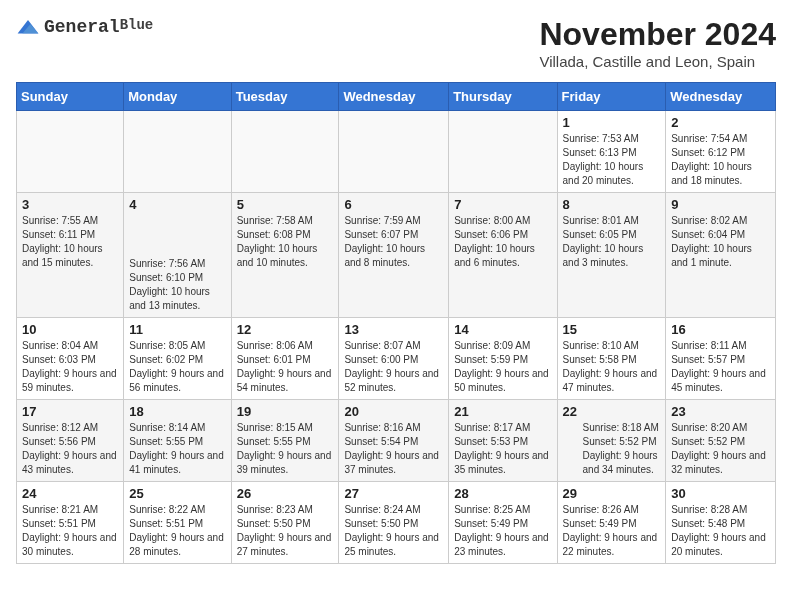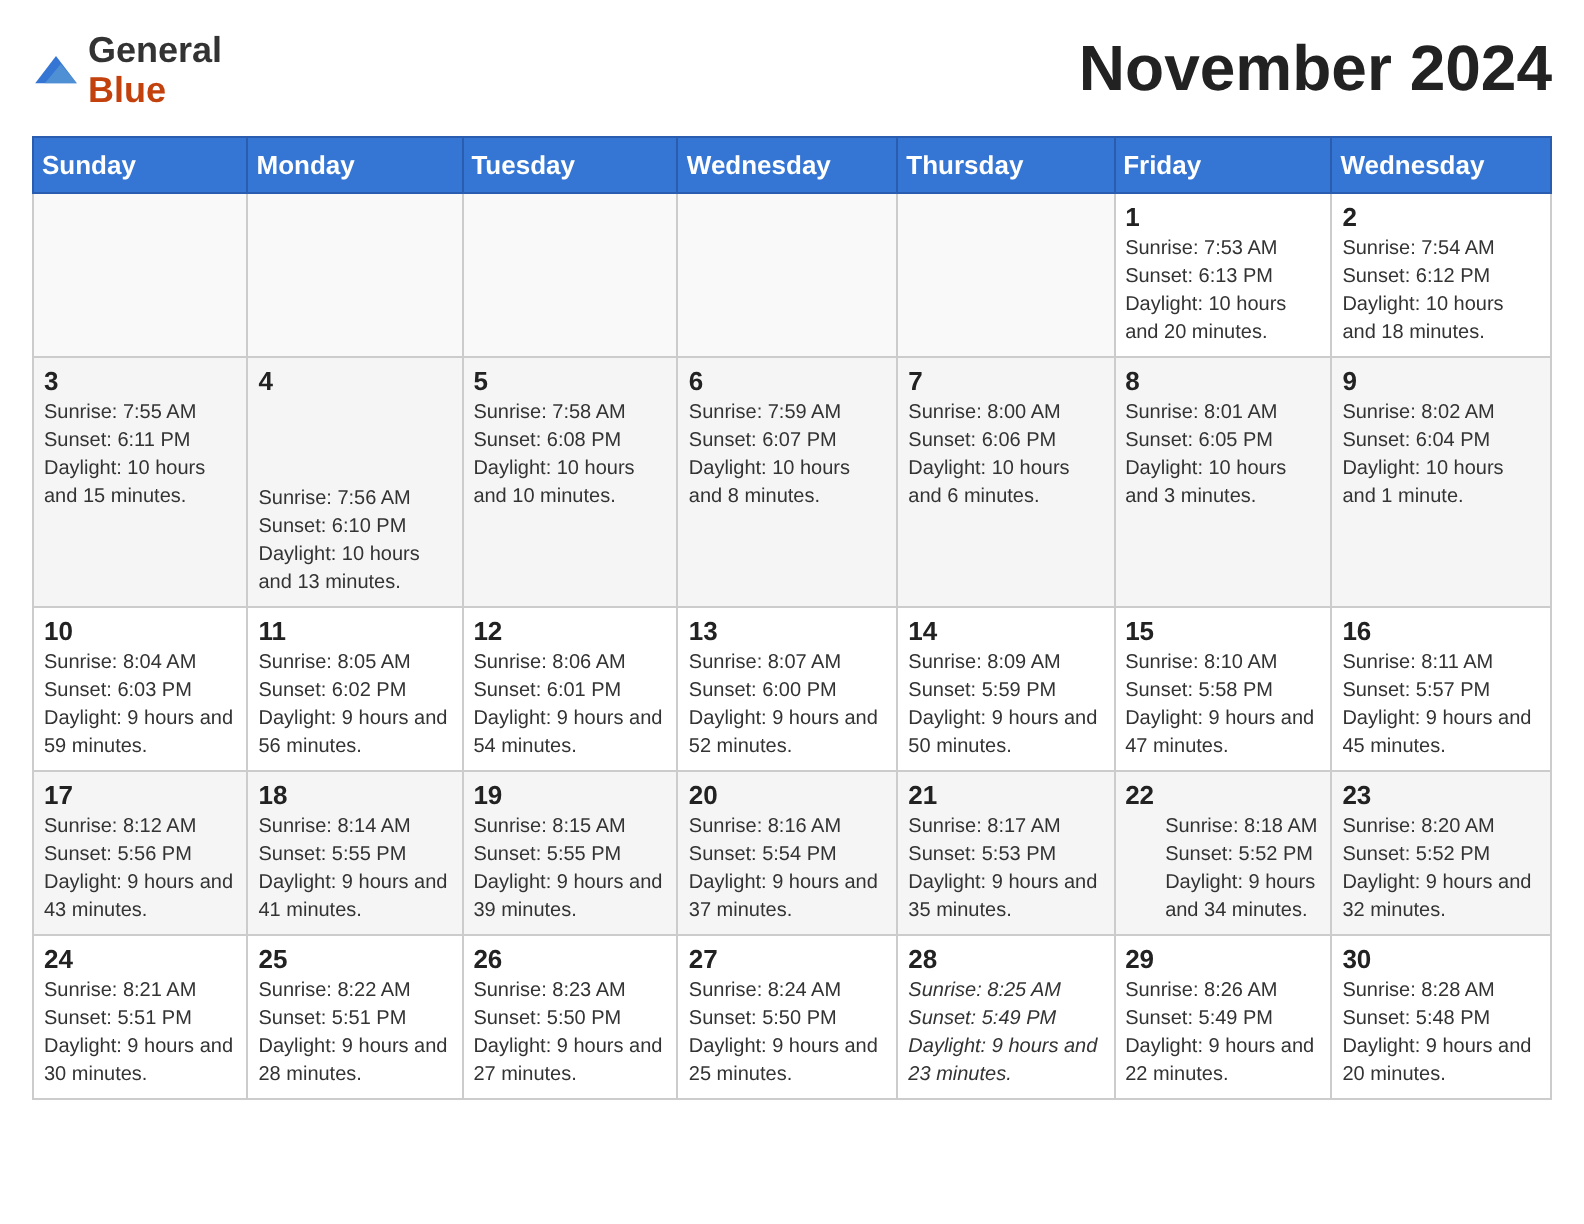--- a/index.html
+++ b/index.html
@@ -16,32 +16,33 @@
       align-items: flex-start;
       margin-bottom: 12px;
     }
     .logo {
       display: flex;
       align-items: center;
       gap: 4px;
     }
     .logo-text {
       display: flex;
-      flex-direction: column;
+      flex-direction: row;
       line-height: 1.1;
+      font-family: Liberation Mono, monospace;
     }
     .logo-general {
       font-size: 18px;
       font-weight: bold;
       color: #333;
     }
     .logo-blue {
-      font-size: 18px;
-      font-weight: bold;
-      color: #c2410c;
+      font-size: 14px;
+      font-weight: bold;
+      color: #404040;
     }
     .logo-icon {
       width: 24px;
       height: 24px;
     }
     .title-section {
       text-align: left;
     }
     .month-title {
       font-size: 32px;
@@ -108,20 +109,21 @@
       <polygon points="2,22 15,5 28,22" fill="#3575d3"></polygon>
       <polygon points="8,22 18,10 28,22" fill="#5b9bd5" opacity="0.7"></polygon>
     </svg>
     <div class="logo-text">
       <span class="logo-general">General</span>
       <span class="logo-blue">Blue</span>
     </div>
   </div>
   <div class="title-section">
     <div class="month-title">November 2024</div>
+    <div class="location">Villada, Castille and Leon, Spain</div>
   </div>
 </div>
 
 <table class="calendar-table">
   <thead>
     <tr>
     <th>Sunday</th>
         <th>Monday</th>
         <th>Tuesday</th>
         <th>Wednesday</th>
@@ -302,21 +304,21 @@
 Daylight: 9 hours and 27 minutes.</div>
         </td>
         <td>
           <span class="day-number">27</span>
           <div class="day-info" style="white-space: pre-line;">Sunrise: 8:24 AM
 Sunset: 5:50 PM
 Daylight: 9 hours and 25 minutes.</div>
         </td>
         <td>
           <span class="day-number">28</span>
-          <div class="day-info" style="white-space: pre-line; font-style: italic;">Sunrise: 8:25 AM
+          <div class="day-info" style="white-space: pre-line;">Sunrise: 8:25 AM
 Sunset: 5:49 PM
 Daylight: 9 hours and 23 minutes.</div>
         </td>
         <td>
           <span class="day-number">29</span>
           <div class="day-info" style="white-space: pre-line;">Sunrise: 8:26 AM
 Sunset: 5:49 PM
 Daylight: 9 hours and 22 minutes.</div>
         </td>
         <td>

